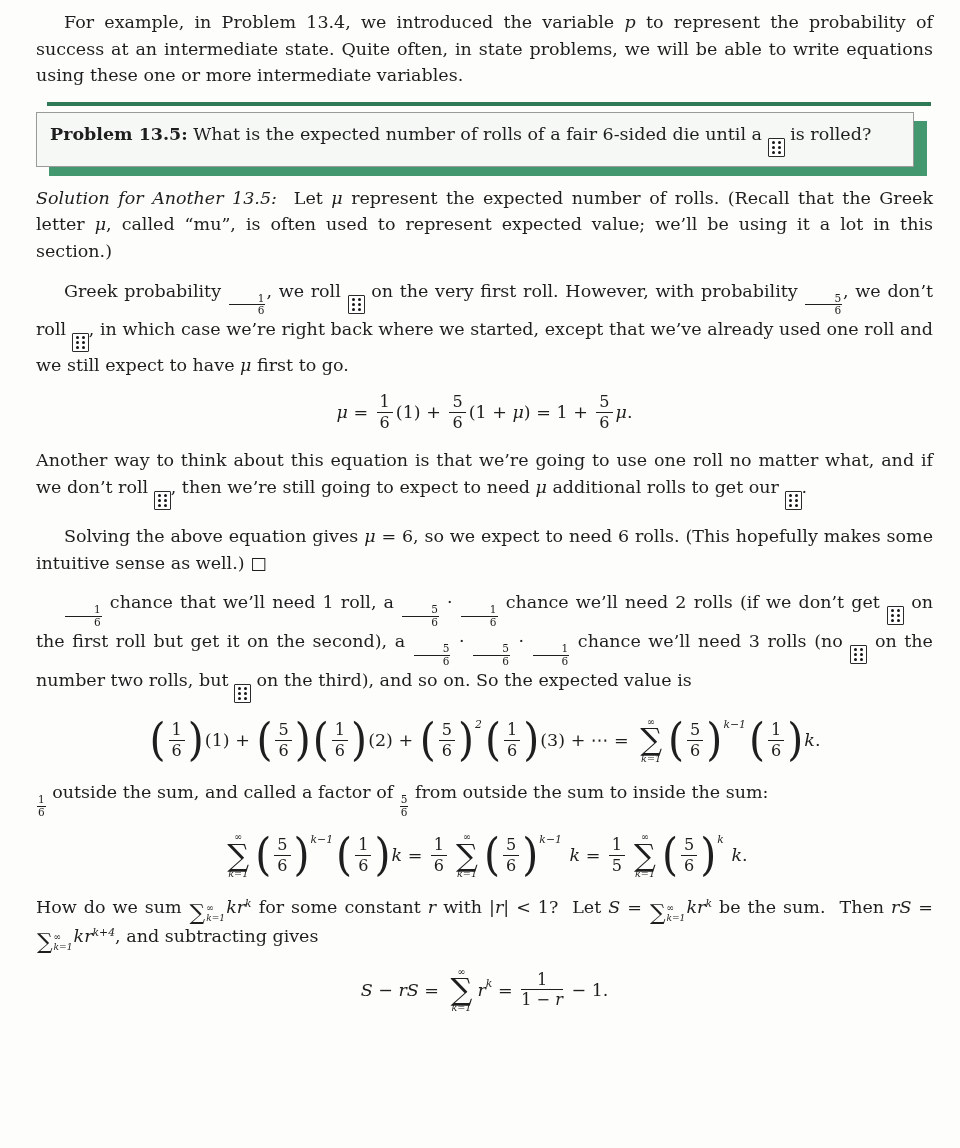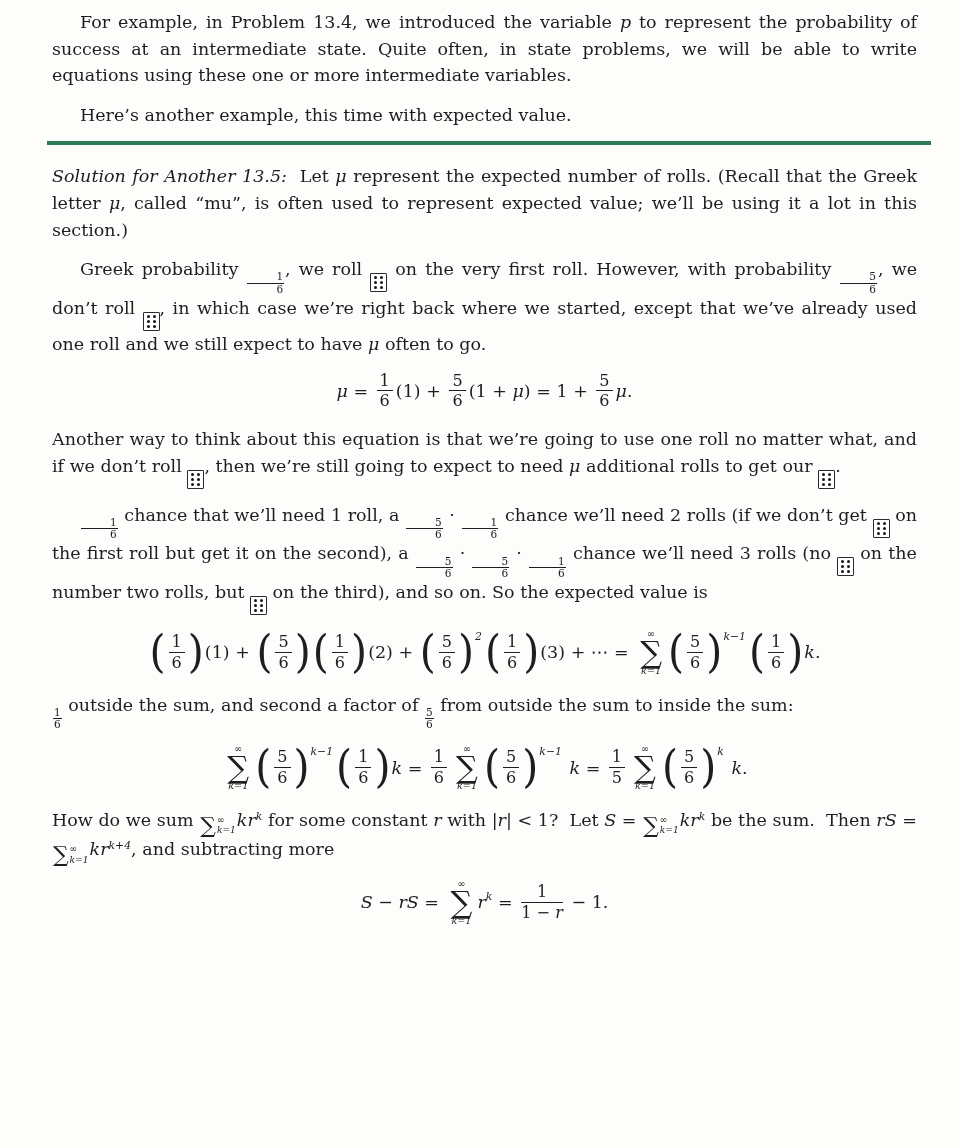--- a/index.html
+++ b/index.html
@@ -7,21 +7,21 @@
     --box-bg:#f5f8f5; --box-border:#9a9a9a; --page-bg:#fdfdfb;
   }
   html,body{margin:0;padding:0;}
   body{
     width:960px;height:1148px;overflow:hidden;
     background:var(--page-bg);color:var(--ink);
     font-family:"DejaVu Serif","Liberation Serif",serif;
     font-size:17.5px;
   }
   #content{padding:9px 27px 4px 36px;}
-  p.para{margin:0 16px 13px;line-height:1.52;text-align:justify;}
+  p.para{margin:0 0 13px;line-height:1.52;text-align:justify;}
   p.ind{text-indent:28px;}
   .it{font-style:italic;}
   .bd{font-weight:bold;}
 
   
   .frac{display:inline-flex;flex-direction:column;text-align:center;
         font-size:0.6em;line-height:1.08;vertical-align:-0.5em;margin:0 1px;}
   .frac .num{border-bottom:1px solid currentColor;padding:0 1px;}
 
   
@@ -68,23 +68,30 @@
   .ptop{height:4px;background:var(--green-dark);margin:0 0 6px 11px;}
   .pbox{background:var(--box-bg);border:1px solid var(--box-border);
         padding:8px 12px 9px 13px;margin-right:17px;
         box-shadow:13px 9px 0 var(--green);line-height:1.5;}
 </style>
 </head>
 <body>
 
 <div id="content">
     <p class="para ind"><span class="t">For example, in Problem 13.4, we introduced the variable </span><span class="it">p</span><span class="t"> to represent the probability of success at an intermediate state. Quite often, in state problems, we will be able to write equations using these one or more intermediate variables.</span></p>
-    <p class="para ind"><span class="t">Here’s another example, this time with expected value.</span></p>
     <div class="pwrap">
       <div class="ptop"></div>
+      <div class="pbox"><span class="bd">Problem 13.5:</span><span class="t"> What is the expected number of rolls of a fair 6-sided die until a </span><span class="die">
+          <span class="pip"></span>
+          <span class="pip"></span>
+          <span class="pip"></span>
+          <span class="pip"></span>
+          <span class="pip"></span>
+          <span class="pip"></span>
+        </span><span class="t"> is rolled?</span></div>
     </div>
     <p class="para"><span class="it">Solution for Another 13.5:</span><span class="t">&nbsp; Let </span><span class="it">μ</span><span class="t"> represent the expected number of rolls. (Recall that the Greek letter </span><span class="it">μ</span><span class="t">, called “mu”, is often used to represent expected value; we’ll be using it a lot in this section.)</span></p>
     <p class="para ind"><span class="t">Greek probability </span><span class="frac">
         <span class="num">1</span>
         <span class="den">6</span>
       </span><span class="t">, we roll </span><span class="die">
         <span class="pip"></span>
         <span class="pip"></span>
         <span class="pip"></span>
         <span class="pip"></span>
@@ -93,21 +100,21 @@
       </span><span class="t"> on the very first roll. However, with probability </span><span class="frac">
         <span class="num">5</span>
         <span class="den">6</span>
       </span><span class="t">, we don’t roll </span><span class="die">
         <span class="pip"></span>
         <span class="pip"></span>
         <span class="pip"></span>
         <span class="pip"></span>
         <span class="pip"></span>
         <span class="pip"></span>
-      </span><span class="t">, in which case we’re right back where we started, except that we’ve already used one roll and we still expect to have </span><span class="it">μ</span><span class="t"> often to go.</span></p>
+      </span><span class="t">, in which case we’re right back where we started, except that we’ve already used one roll and we still expect to have </span><span class="it">μ</span><span class="t"> first to go.</span></p>
     <div class="eq">
       <span class="eq-row">
         <span class="it">μ</span>
         <span class="t"> = </span>
         <span class="dfrac"><span class="num">1</span><span class="den">6</span></span>
         <span class="t">(1) + </span>
         <span class="dfrac"><span class="num">5</span><span class="den">6</span></span>
         <span class="t">(1 + </span>
         <span class="it">μ</span>
         <span class="t">) = 1 + </span>
@@ -124,20 +131,21 @@
         <span class="pip"></span>
         <span class="pip"></span>
       </span><span class="t">, then we’re still going to expect to need </span><span class="it">μ</span><span class="t"> additional rolls to get our </span><span class="die">
         <span class="pip"></span>
         <span class="pip"></span>
         <span class="pip"></span>
         <span class="pip"></span>
         <span class="pip"></span>
         <span class="pip"></span>
       </span><span class="t">.</span></p>
+    <p class="para ind"><span class="t">Solving the above equation gives </span><span class="it">μ</span><span class="t"> = 6, so we expect to need 6 rolls. (This hopefully makes some intuitive sense as well.) □</span></p>
     <p class="para ind"><span class="frac">
         <span class="num">1</span>
         <span class="den">6</span>
       </span><span class="t"> chance that we’ll need 1 roll, a </span><span class="frac">
         <span class="num">5</span>
         <span class="den">6</span>
       </span><span class="t"> · </span><span class="frac">
         <span class="num">1</span>
         <span class="den">6</span>
       </span><span class="t"> chance we’ll need 2 rolls (if we don’t get </span><span class="die">
@@ -184,21 +192,21 @@
         <span class="bigsum"><span class="lim">∞</span><span class="sg">∑</span><span class="lim sub">k=1</span></span>
         <span class="pgroup"><span class="bigp">(</span><span class="dfrac"><span class="num">5</span><span class="den">6</span></span><span class="bigp">)</span><span class="psup">k−1</span></span>
         <span class="pgroup"><span class="bigp">(</span><span class="dfrac"><span class="num">1</span><span class="den">6</span></span><span class="bigp">)</span></span>
         <span class="it">k</span>
         <span class="t">.</span>
       </span>
     </div>
     <p class="para"><span class="frac">
         <span class="num">1</span>
         <span class="den">6</span>
-      </span><span class="t"> outside the sum, and second a factor of </span><span class="frac">
+      </span><span class="t"> outside the sum, and called a factor of </span><span class="frac">
         <span class="num">5</span>
         <span class="den">6</span>
       </span><span class="t"> from outside the sum to inside the sum:</span></p>
     <div class="eq">
       <span class="eq-row">
         <span class="bigsum"><span class="lim">∞</span><span class="sg">∑</span><span class="lim sub">k=1</span></span>
         <span class="pgroup"><span class="bigp">(</span><span class="dfrac"><span class="num">5</span><span class="den">6</span></span><span class="bigp">)</span><span class="psup">k−1</span></span>
         <span class="pgroup"><span class="bigp">(</span><span class="dfrac"><span class="num">1</span><span class="den">6</span></span><span class="bigp">)</span></span>
         <span class="it">k</span>
         <span class="t"> = </span>
@@ -227,21 +235,21 @@
         <span class="col">
           <span class="inf">∞</span>
           <span class="sub">k=1</span>
         </span>
       </span><span class="it">kr</span><span class="sup">k</span><span class="t"> be the sum.&nbsp; Then </span><span class="it">rS</span><span class="t"> = </span><span class="isum">
         <span class="sg">∑</span>
         <span class="col">
           <span class="inf">∞</span>
           <span class="sub">k=1</span>
         </span>
-      </span><span class="it">kr</span><span class="sup">k+4</span><span class="t">, and subtracting more</span></p>
+      </span><span class="it">kr</span><span class="sup">k+4</span><span class="t">, and subtracting gives</span></p>
     <div class="eq">
       <span class="eq-row">
         <span class="it">S</span>
         <span class="t"> − </span>
         <span class="it">rS</span>
         <span class="t"> = </span>
         <span class="bigsum"><span class="lim">∞</span><span class="sg">∑</span><span class="lim sub">k=1</span></span>
         <span class="it">r</span>
         <span class="sup">k</span>
         <span class="t"> = </span>

